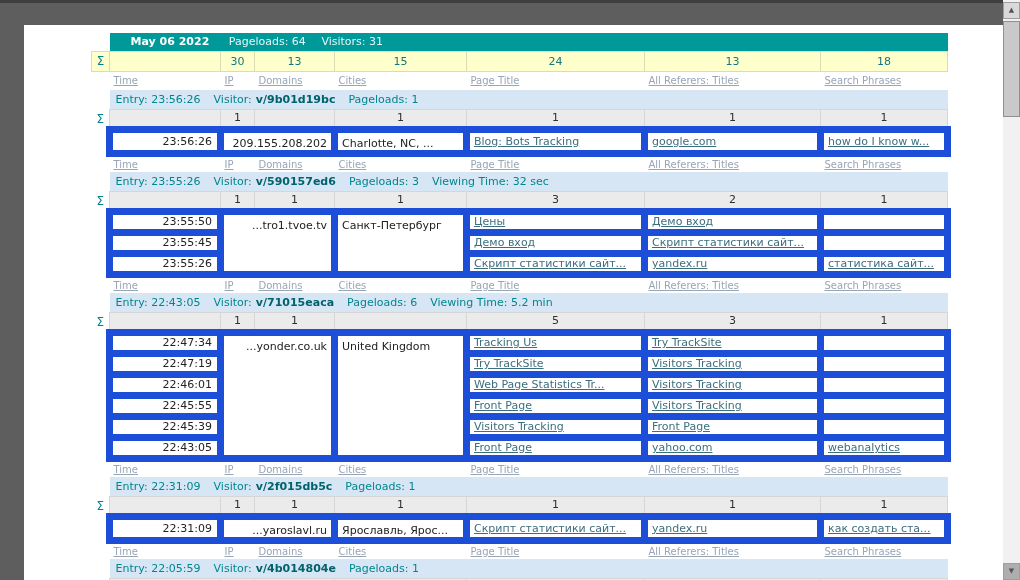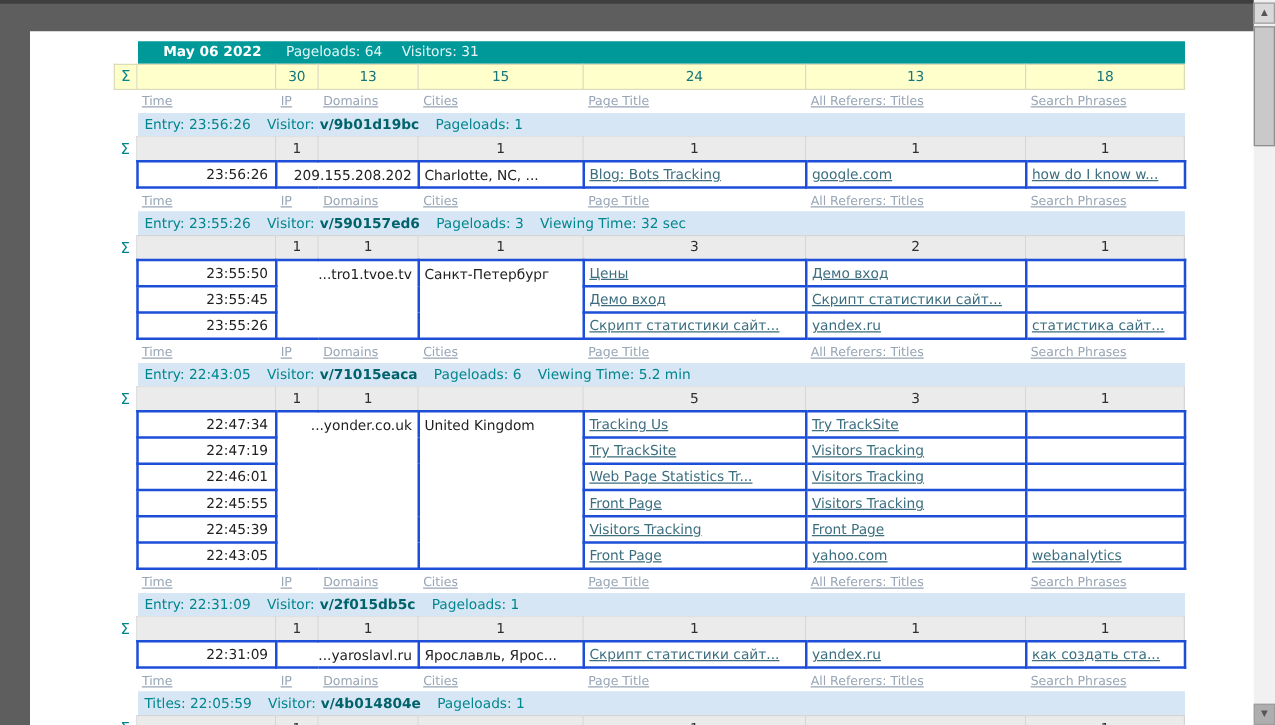--- a/index.html
+++ b/index.html
@@ -36,21 +36,21 @@
   .r-entry td { height:19px; }
   .ec { background:#d7e6f4; color:#00868e; padding-left:6px; }
   .ec span { margin-right:13px;text-align:right; }
   .ec .vlab { margin-right:4px; }
   .ec .vid { font-weight:bold; color:#00626b; margin-right:13px; }
   
   .r-sum td { height:20px; }
   .sc { background:#ebebeb; border:1px solid #d6d6d6; text-align:center; color:#2f2f2f; }
   
   .r-dat td { height:21px; }
-  .dc { background:#ffffff; border:2px solid #1d4ed8; }
+  .dc { background:#ffffff; border:7px solid #1d4ed8; }
   .time { text-align:right; padding-right:5px; color:#222222; }
   .host { text-align:right; padding-right:4px; vertical-align:top; padding-top:4px; color:#222222; }
   .city { vertical-align:top; padding-top:4px; color:#222222;margin-left:32px; }
   .lnk { color:#3c6e7f; text-decoration:underline; cursor:pointer; }
   
   .scrollbar { position:absolute; right:0; top:0; width:17px; height:580px; background:#f1f1f1; }
   .sb-btn {
     position:absolute; left:0; width:17px; height:17px; background:#d9d9d9;
     border:1px solid #9e9e9e; color:#555555; font-size:7px; text-align:center; line-height:15px;
   }
@@ -304,21 +304,21 @@
     <td><span class="hlink">Domains</span></td>
     <td><span class="hlink">Cities</span></td>
     <td><span class="hlink">Page Title</span></td>
     <td><span class="hlink">All Referers: Titles</span></td>
     <td><span class="hlink">Search Phrases</span></td>
   </tr>
 
   <tr class="r-entry">
     <td class="sig"></td>
     <td class="ec" colspan="7">
-      <span>Titles: 22:05:59</span><span class="vlab">Visitor:</span><b class="vid">v/4b014804e</b><span>Pageloads: 1</span><span></span>
+      <span>Entry: 22:05:59</span><span class="vlab">Visitor:</span><b class="vid">v/4b014804e</b><span>Pageloads: 1</span><span></span>
     </td>
   </tr>
   <tr class="r-sum">
     <td class="sig"><span class="sigma">Σ</span></td>
     <td class="sc"></td>
     <td class="sc">1</td>
     <td class="sc"></td>
     <td class="sc"></td>
     <td class="sc">1</td>
     <td class="sc"></td>

